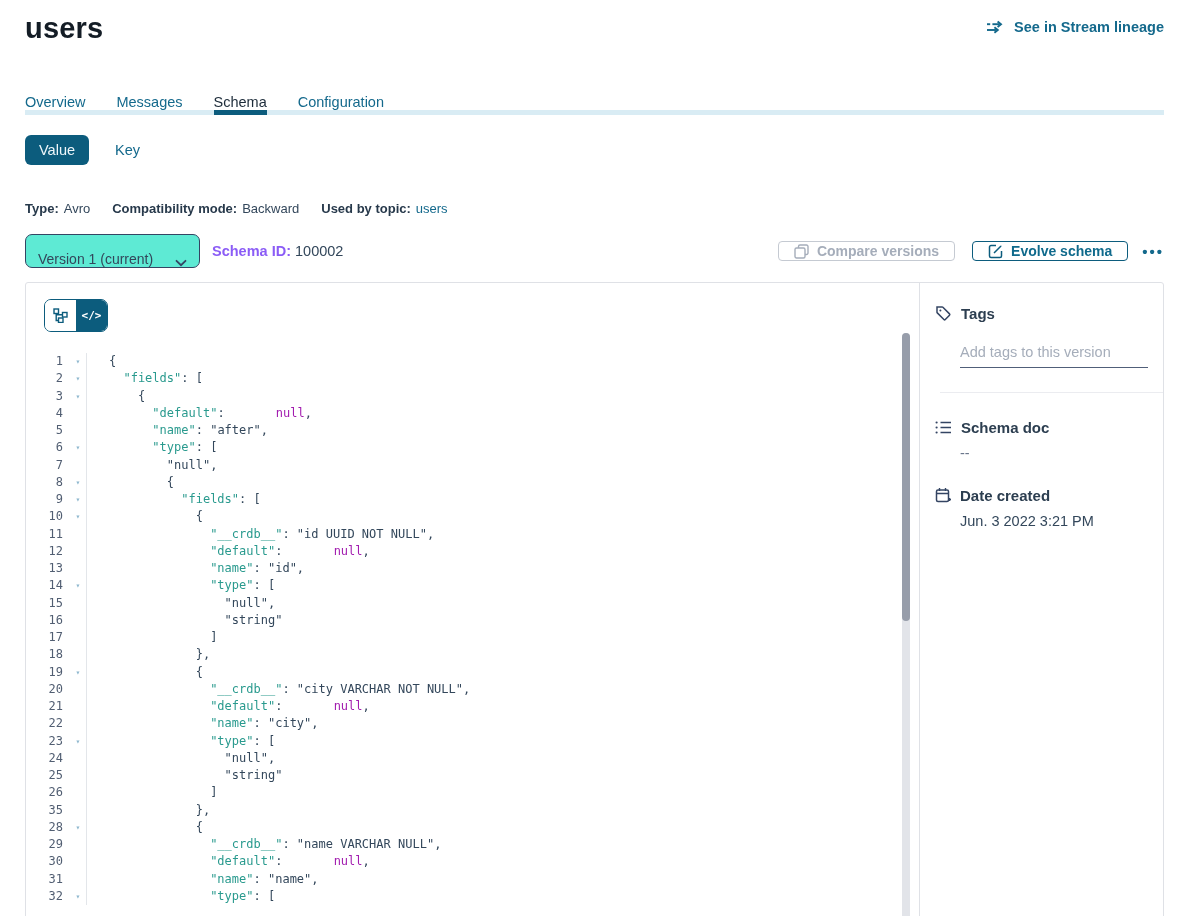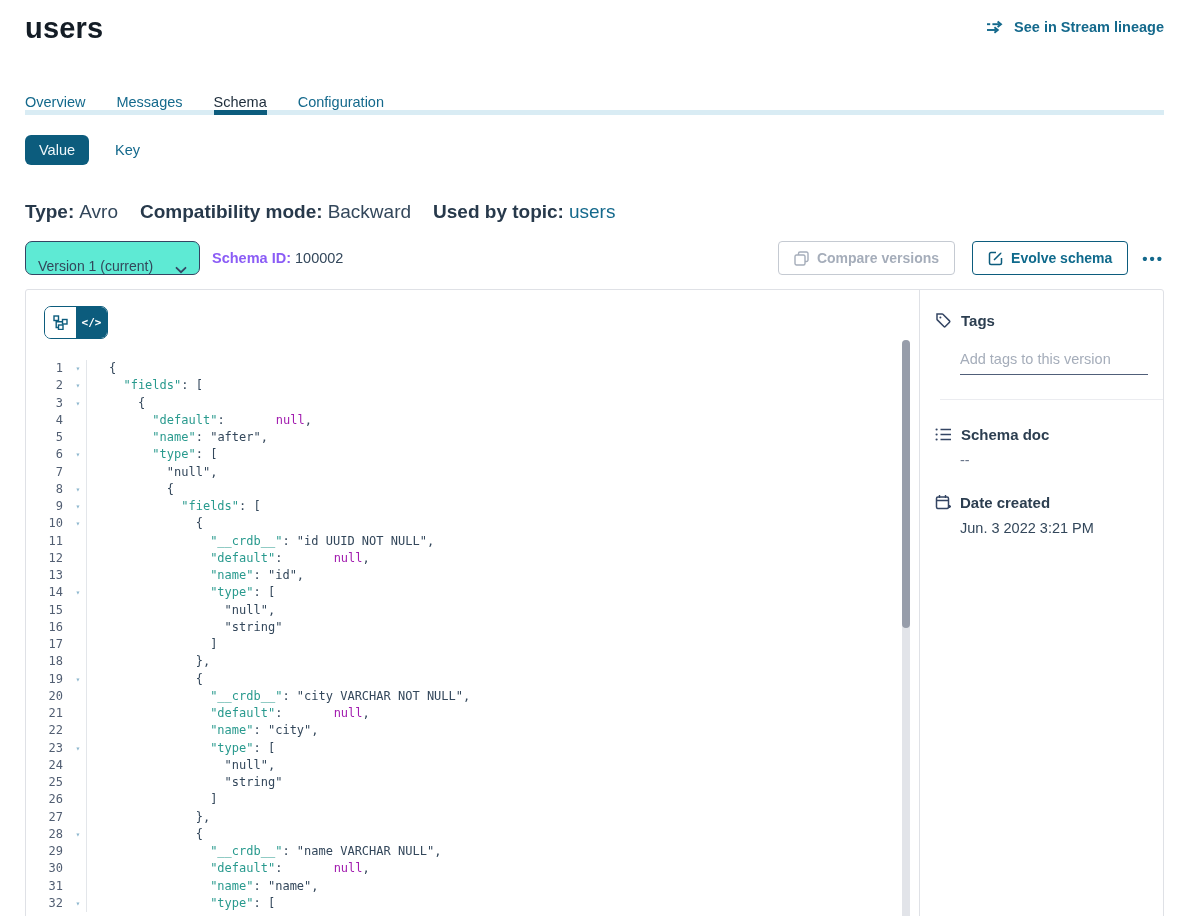--- a/index.html
+++ b/index.html
@@ -21,34 +21,34 @@
   .tab.active::after { content:""; position:absolute; left:0; right:0; bottom:-5px;
     height:5px; background:#0c5c7d; }
 
   
   .kvrow { margin-top:20px; display:flex; align-items:center; }
   .btn-value { background:#0c5c7d; color:#eef6fa; border:none; border-radius:6px;
     font-size:14.5px; padding:7px 14px; font-family:inherit; cursor:pointer; }
   .lnk-key { color:#14698c; font-size:14.5px; margin-left:26px; cursor:pointer; }
 
   
-  .meta { margin-top:36px; font-size:19px; color:#33475b; display:flex; gap:22px;align-items:flex-end; }
+  .meta { margin-top:36px; font-size:13px; color:#33475b; display:flex; gap:22px;align-items:flex-end; }
   .meta b { color:#27394b; }
   .meta .lbl { font-weight:700; margin-right:5px; }
   .meta a { color:#14698c; text-decoration:none; cursor:pointer; }
 
   
   .vbar { margin-top:18px; display:flex; align-items:center; }
   .vselect { display:flex; align-items:flex-end; justify-content:space-between; width:175px;
     height:34px; border:1px solid #344563; border-radius:7px; padding:0 12px; font-size:14px;
     color:#33475b; cursor:pointer; background:#5eead4; }
   .sid { margin-left:12px; font-size:14.5px; }
   .sid .lbl { font-weight:700; color:#8b5cf6; }
   .vbar-right { margin-left:auto; display:flex; align-items:center; }
-  .btn { height:34px; border-radius:4px; font-size:14px; font-weight:700; padding:0 15px;
+  .btn { height:20px; border-radius:4px; font-size:14px; font-weight:700; padding:0 15px;
     display:inline-flex; align-items:center; gap:8px; background:#fff; font-family:inherit; }
   .btn-compare { color:#a5adba; border:1px solid #c5cad2; cursor:default; }
   .btn-evolve { color:#0f6a8c; border:1px solid #0c5c7d; margin-left:17px; cursor:pointer; }
   .more { color:#14698c; font-size:15px; font-weight:800; letter-spacing:2px;
     margin-left:14px; cursor:pointer; }
 
   
   .main { margin-top:14px; border:1px solid #dfe1e6; border-radius:3px; display:flex;
     height:640px; }
   .editor { flex:1; position:relative; padding-top:16px; overflow:hidden; }
@@ -203,21 +203,21 @@
             <div class="cl"><span class="ln">17</span><span class="fd"></span><span class="cd"><span class="tp">              ]</span></span></div>
             <div class="cl"><span class="ln">18</span><span class="fd"></span><span class="cd"><span class="tp">            },</span></span></div>
             <div class="cl"><span class="ln">19</span><span class="fd">▾</span><span class="cd"><span class="tp">            {</span></span></div>
             <div class="cl"><span class="ln">20</span><span class="fd"></span><span class="cd"><span class="tk">              "__crdb__"</span><span class="tp">: </span><span class="ts">"city VARCHAR NOT NULL"</span><span class="tp">,</span></span></div>
             <div class="cl"><span class="ln">21</span><span class="fd"></span><span class="cd"><span class="tk">              "default"</span><span class="tp">: </span><span class="tn">null</span><span class="tp">,</span></span></div>
             <div class="cl"><span class="ln">22</span><span class="fd"></span><span class="cd"><span class="tk">              "name"</span><span class="tp">: </span><span class="ts">"city"</span><span class="tp">,</span></span></div>
             <div class="cl"><span class="ln">23</span><span class="fd">▾</span><span class="cd"><span class="tk">              "type"</span><span class="tp">: [</span></span></div>
             <div class="cl"><span class="ln">24</span><span class="fd"></span><span class="cd"><span class="ts">                "null"</span><span class="tp">,</span></span></div>
             <div class="cl"><span class="ln">25</span><span class="fd"></span><span class="cd"><span class="ts">                "string"</span></span></div>
             <div class="cl"><span class="ln">26</span><span class="fd"></span><span class="cd"><span class="tp">              ]</span></span></div>
-            <div class="cl"><span class="ln">27</span><span class="fd"></span><span class="cd"><span class="tp">            },</span></span></div>
+            <div class="cl"><span class="ln">35</span><span class="fd"></span><span class="cd"><span class="tp">            },</span></span></div>
             <div class="cl"><span class="ln">28</span><span class="fd">▾</span><span class="cd"><span class="tp">            {</span></span></div>
             <div class="cl"><span class="ln">29</span><span class="fd"></span><span class="cd"><span class="tk">              "__crdb__"</span><span class="tp">: </span><span class="ts">"name VARCHAR NULL"</span><span class="tp">,</span></span></div>
             <div class="cl"><span class="ln">30</span><span class="fd"></span><span class="cd"><span class="tk">              "default"</span><span class="tp">: </span><span class="tn">null</span><span class="tp">,</span></span></div>
             <div class="cl"><span class="ln">31</span><span class="fd"></span><span class="cd"><span class="tk">              "name"</span><span class="tp">: </span><span class="ts">"name"</span><span class="tp">,</span></span></div>
             <div class="cl"><span class="ln">32</span><span class="fd">▾</span><span class="cd"><span class="tk">              "type"</span><span class="tp">: [</span></span></div>
           </div>
       </div>
 
       <div class="sb-track">
         <div class="sb-thumb"></div>

